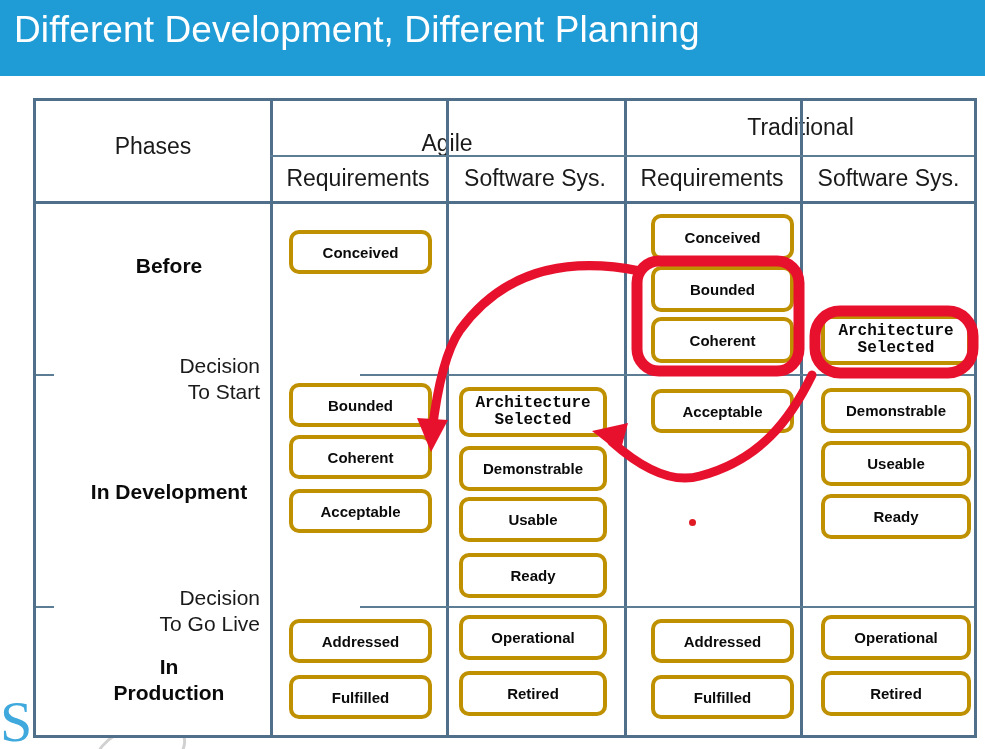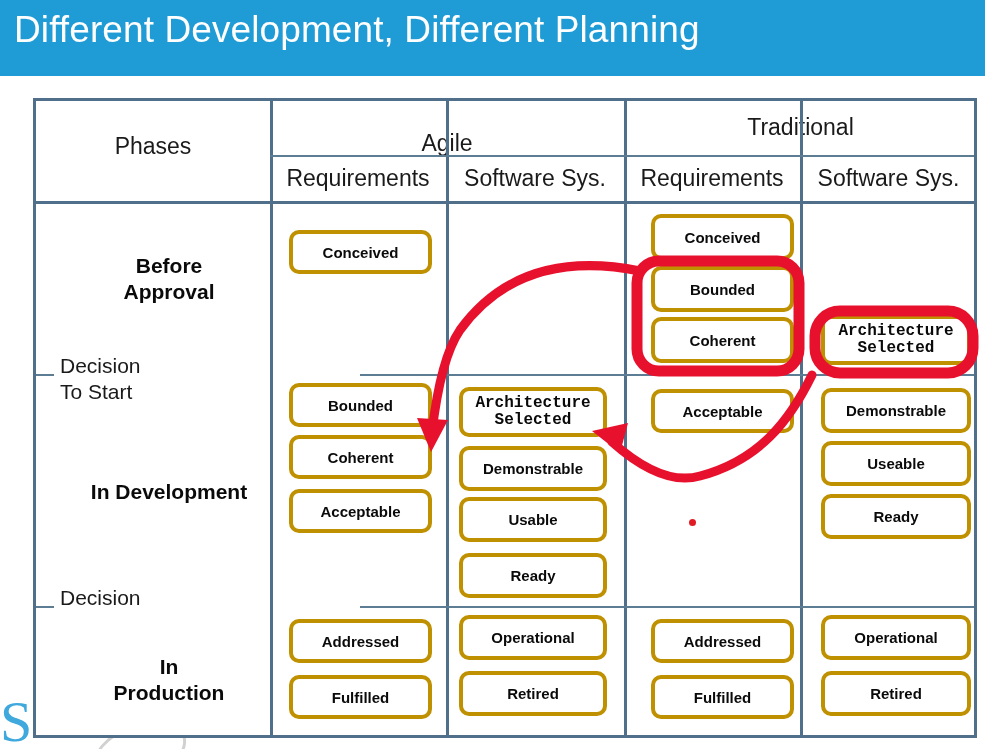--- a/index.html
+++ b/index.html
@@ -130,21 +130,21 @@
     width: 266px;
     text-align: center;
     font-size: 21px;
     font-weight: bold;
     color: #0a0a0a;
     line-height: 26px;
   }
   .decision-label {
     position: absolute;
     width: 200px;
-    text-align: left;
+    text-align: right;
     font-size: 21px;
     font-weight: 400;
     color: #1a1a1a;
     line-height: 26px;
     background: #ffffff;
     z-index: 6;
     padding: 0 6px;
   }
 
   
@@ -220,39 +220,39 @@
   <div class="hdr-group" style="left:234px;top:13px;width:354px;margin-top:16px;">Agile</div>
   <div class="hdr-group" style="left:588px;top:13px;width:353px;">Traditional</div>
 
   <div class="hdr-sub" style="left:234px;top:64px;width:176px;">Requirements</div>
   <div class="hdr-sub" style="left:410px;top:64px;width:178px;">Software Sys.</div>
   <div class="hdr-sub" style="left:588px;top:64px;width:176px;">Requirements</div>
   <div class="hdr-sub" style="left:764px;top:64px;width:177px;">Software Sys.</div>
 
   <div class="phase-label" style="left:0px;top:152px;">
     <div>Before</div>
-    <div>Approval</div>
   </div>
 
   <div class="phase-label" style="left:0px;top:378px;">
     <div>In Development</div>
   </div>
 
   <div class="phase-label" style="left:0px;top:553px;">
     <div>In</div>
     <div>Production</div>
   </div>
 
   <div class="decision-label" style="left:18px;top:252px;">
     <div>Decision</div>
     <div>To Start</div>
   </div>
 
   <div class="decision-label" style="left:18px;top:484px;">
     <div>Decision</div>
+    <div>To Go Live</div>
   </div>
 
   <div class="state-box" style="left:253px;top:129px;width:143px;height:44px;">Conceived</div>
 
   <div class="state-box" style="left:615px;top:113px;width:143px;height:46px;">Conceived</div>
   <div class="state-box" style="left:615px;top:165px;width:143px;height:46px;">Bounded</div>
   <div class="state-box" style="left:615px;top:216px;width:143px;height:46px;">Coherent</div>
 
   <div class="state-box small" style="left:785px;top:214px;width:150px;height:50px;">Architecture Selected</div>
 

